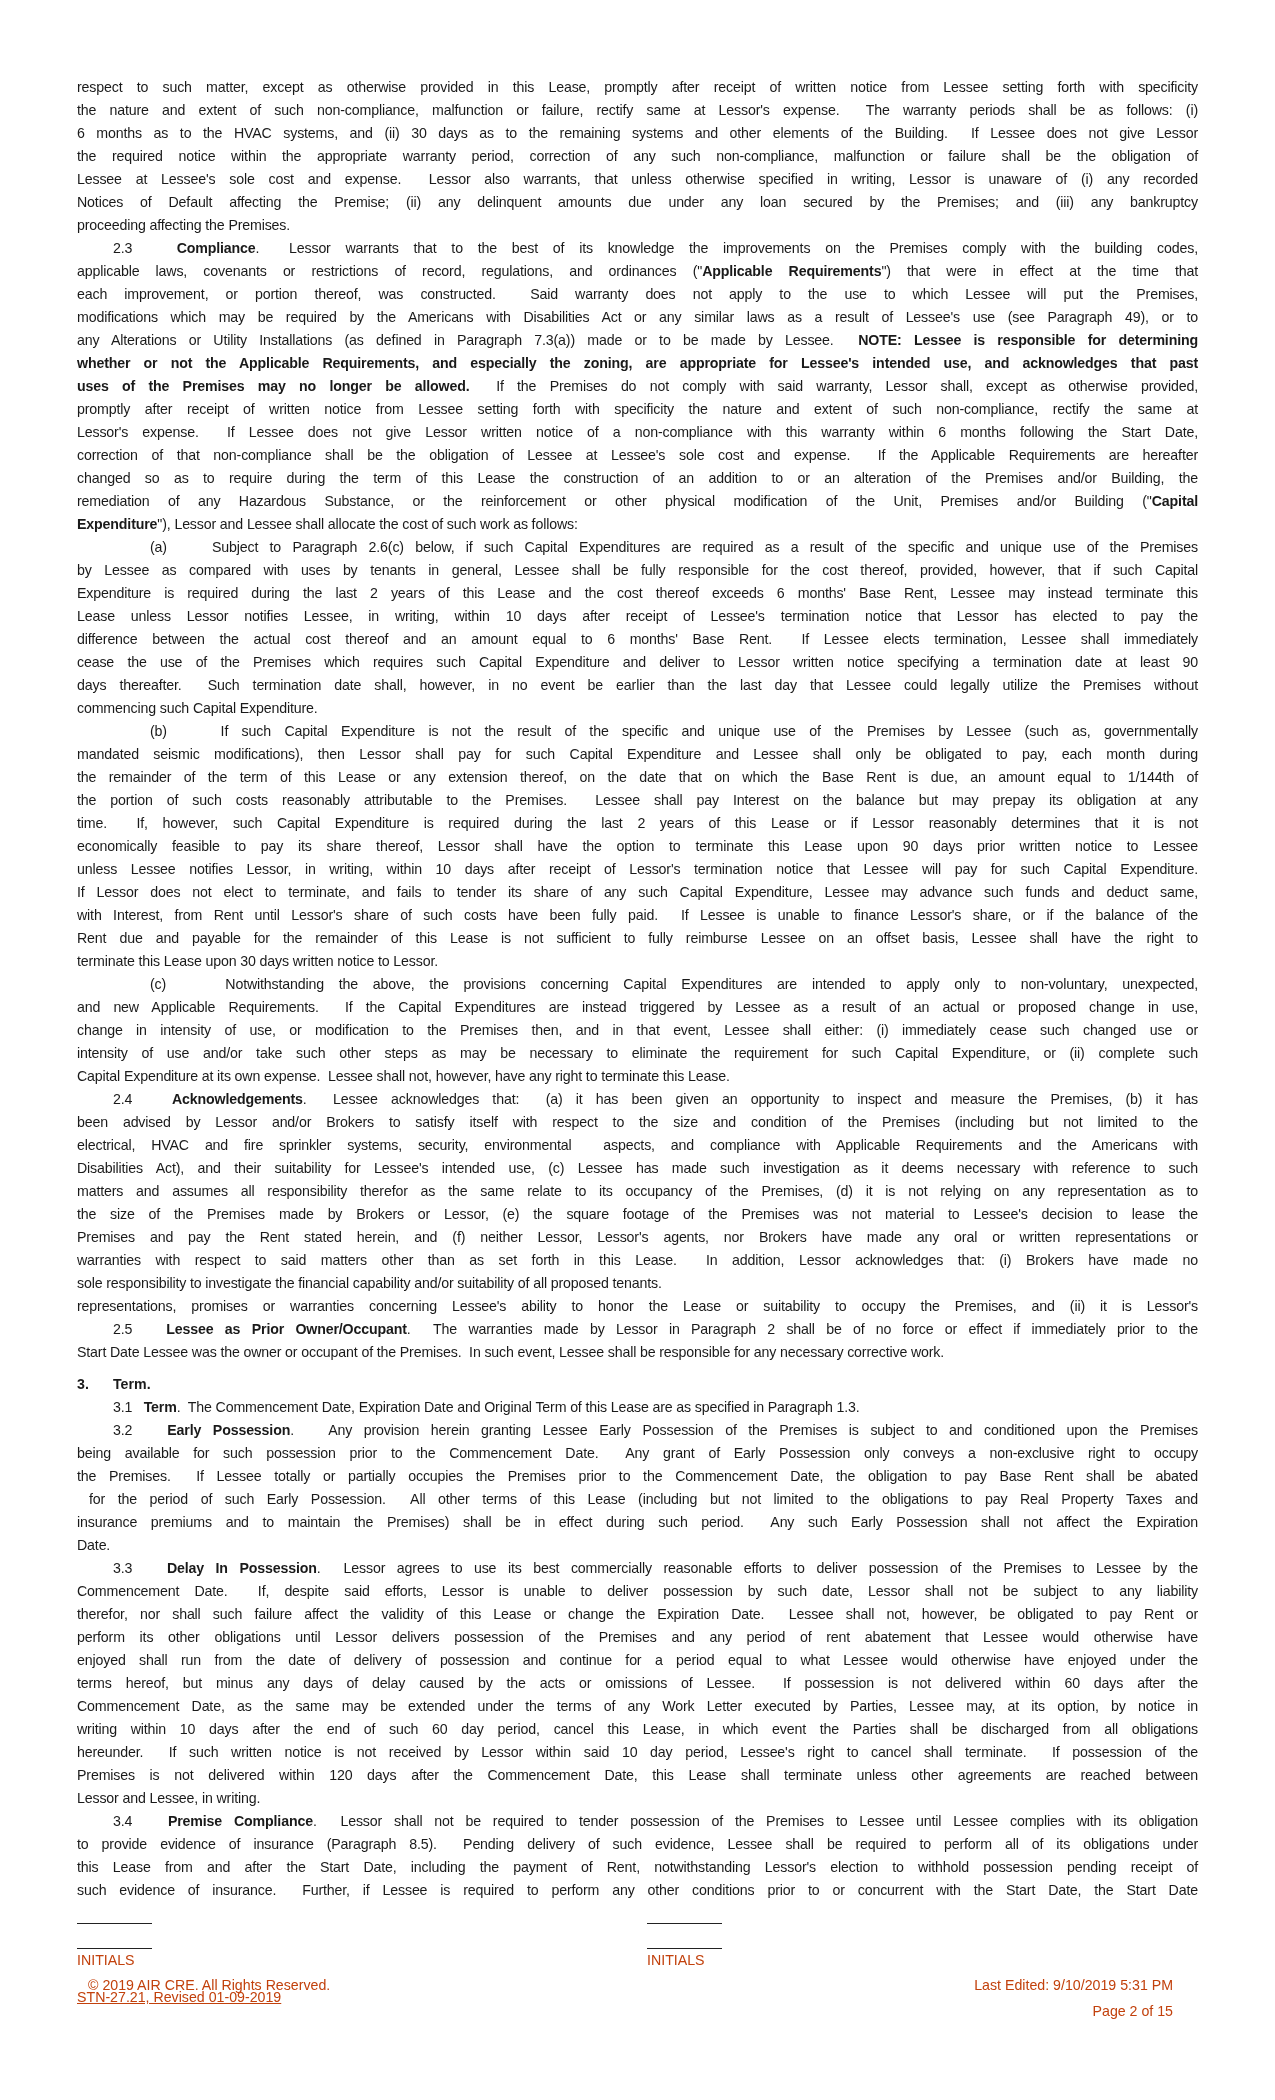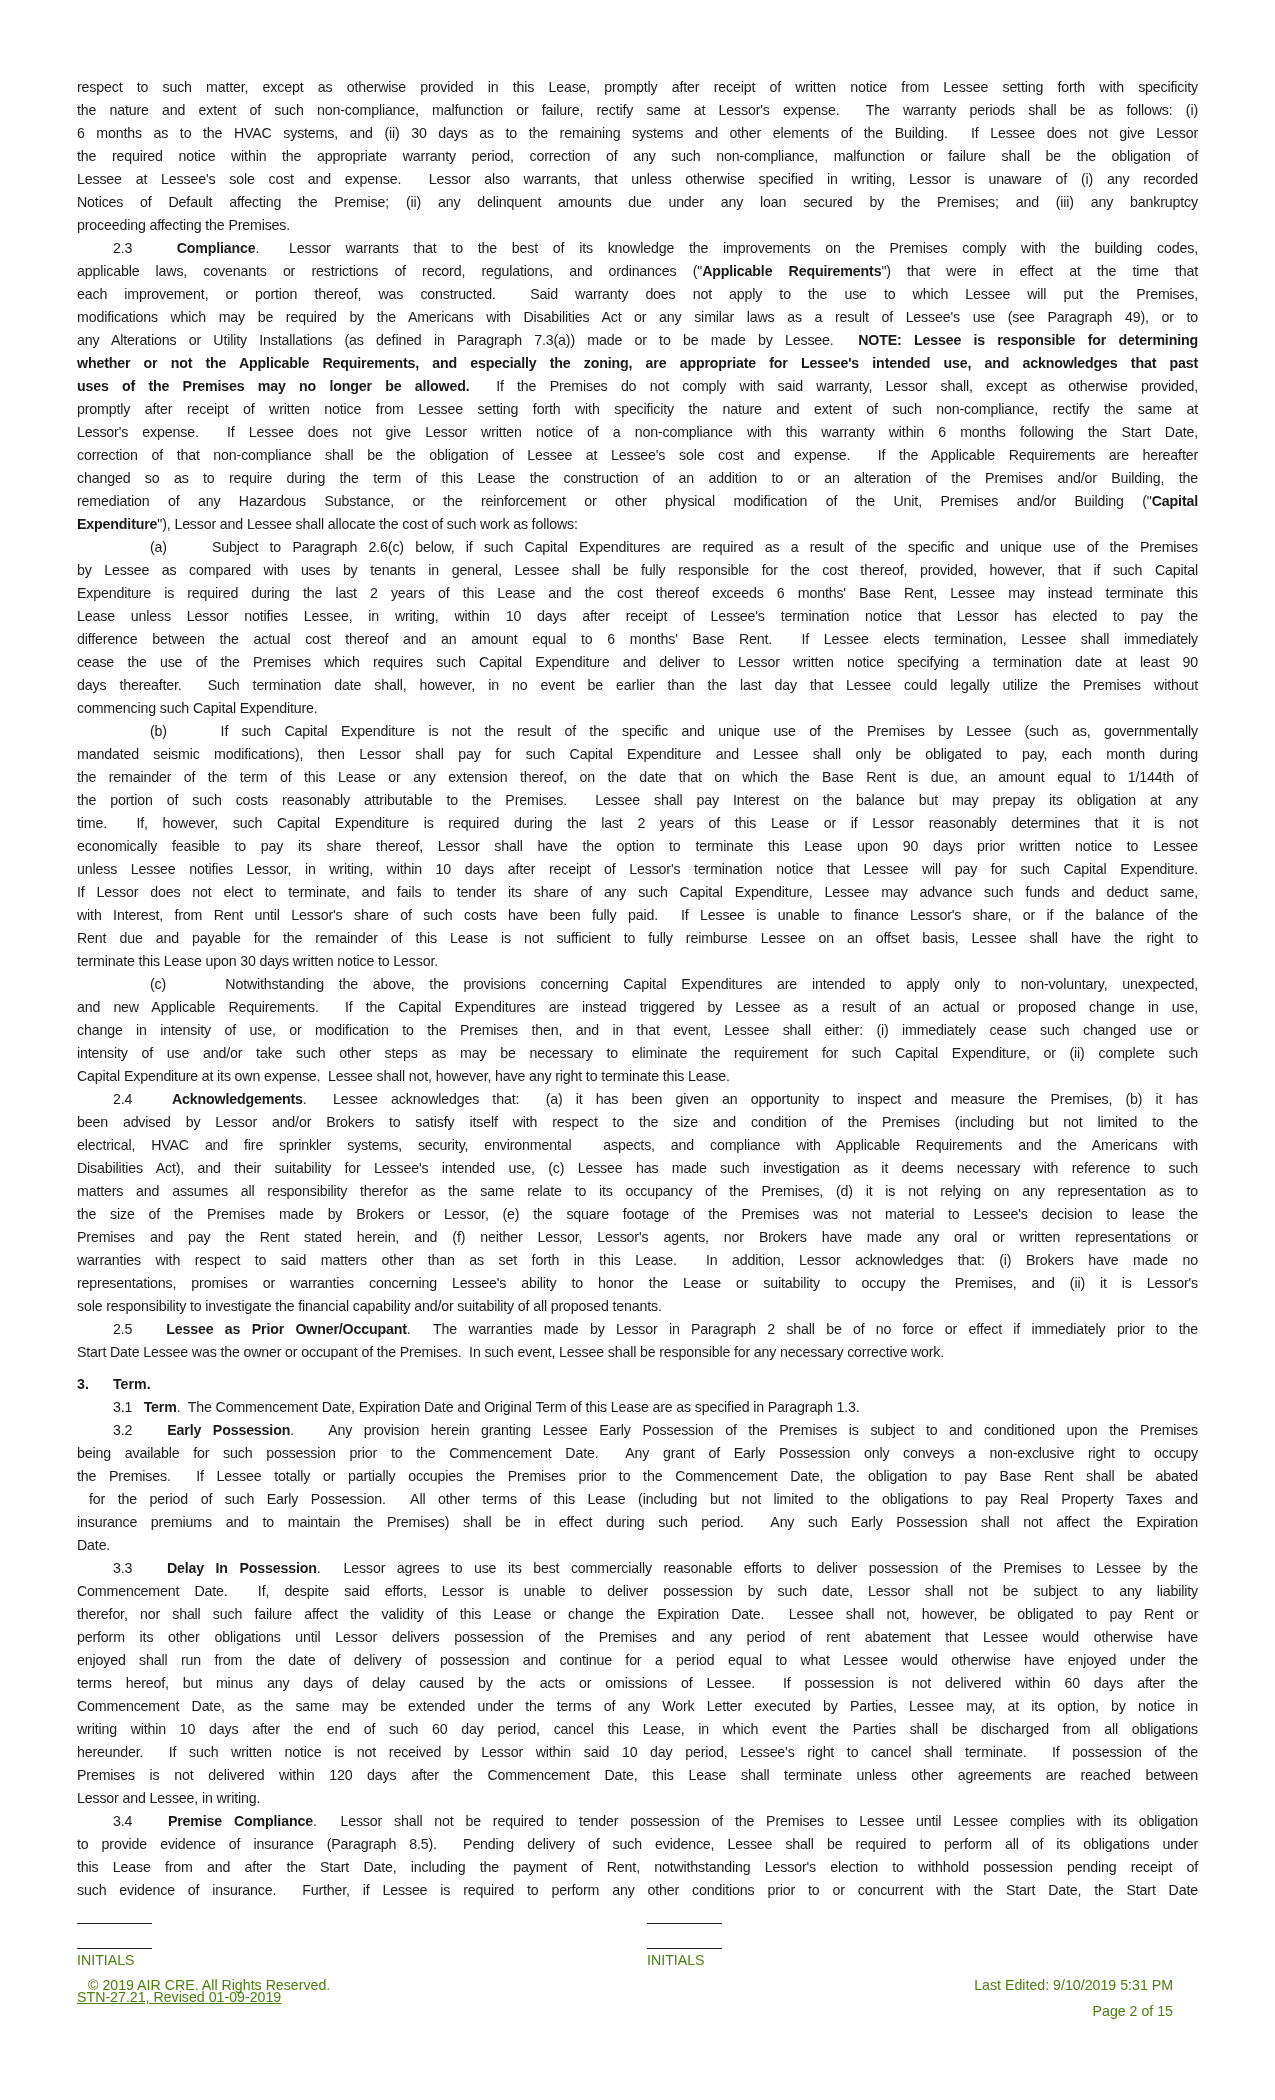--- a/index.html
+++ b/index.html
@@ -11,21 +11,21 @@
           text-align: justify; text-align-last: justify; letter-spacing: -0.15px; overflow: visible; }
   .line.last { text-align-last: left; }
   .line.ind1 { padding-left: 36px; }
   .line.ind2 { padding-left: 73px; }
   .line b { font-weight: bold; }
   .gap { height: 9px; }
   .sec-heading { display: flex; height: 23px; line-height: 23px; font-size: 14.2px; font-weight: bold; }
   .sec-heading .num { width: 36px; }
   .footer { position: absolute; left: 0; top: 0; width: 1275px; height: 2100px; pointer-events: none; }
   .fline { position: absolute; height: 1px; background: #222; width: 75px; }
-  .ftext { position: absolute; font-size: 14.2px; line-height: 18px; white-space: nowrap; color: #4d7c0f; }
+  .ftext { position: absolute; font-size: 14.2px; line-height: 18px; white-space: nowrap; color: #c2410c; }
   .ftext.right { text-align: right; margin-left: 20px; }
 </style>
 </head>
 <body>
 
 <div id="page">
   <div class="body-text">
     <div id="section2-container">
         <div>
           <div class="line"><span style="white-space: pre;">respect to such matter, except as otherwise provided in this Lease, promptly after receipt of written notice from Lessee setting forth with specificity</span></div>
@@ -83,22 +83,22 @@
         </div>
         <div>
           <div class="line ind1"><span style="white-space: pre;">2.4   </span><b style="white-space: pre;">Acknowledgements</b><span style="white-space: pre;">.  Lessee acknowledges that:  (a) it has been given an opportunity to inspect and measure the Premises, (b) it has</span></div>
           <div class="line"><span style="white-space: pre;">been advised by Lessor and/or Brokers to satisfy itself with respect to the size and condition of the Premises (including but not limited to the</span></div>
           <div class="line"><span style="white-space: pre;">electrical, HVAC and fire sprinkler systems, security, environmental  aspects, and compliance with Applicable Requirements and the Americans with</span></div>
           <div class="line"><span style="white-space: pre;">Disabilities Act), and their suitability for Lessee's intended use, (c) Lessee has made such investigation as it deems necessary with reference to such</span></div>
           <div class="line"><span style="white-space: pre;">matters and assumes all responsibility therefor as the same relate to its occupancy of the Premises, (d) it is not relying on any representation as to</span></div>
           <div class="line"><span style="white-space: pre;">the size of the Premises made by Brokers or Lessor, (e) the square footage of the Premises was not material to Lessee's decision to lease the</span></div>
           <div class="line"><span style="white-space: pre;">Premises and pay the Rent stated herein, and (f) neither Lessor, Lessor's agents, nor Brokers have made any oral or written representations or</span></div>
           <div class="line"><span style="white-space: pre;">warranties with respect to said matters other than as set forth in this Lease.  In addition, Lessor acknowledges that: (i) Brokers have made no</span></div>
+          <div class="line last"><span style="white-space: pre;">sole responsibility to investigate the financial capability and/or suitability of all proposed tenants.</span></div>
           <div class="line"><span style="white-space: pre;">representations, promises or warranties concerning Lessee's ability to honor the Lease or suitability to occupy the Premises, and (ii) it is Lessor's</span></div>
-          <div class="line last"><span style="white-space: pre;">sole responsibility to investigate the financial capability and/or suitability of all proposed tenants.</span></div>
         </div>
         <div>
           <div class="line ind1"><span style="white-space: pre;">2.5   </span><b style="white-space: pre;">Lessee as Prior Owner/Occupant</b><span style="white-space: pre;">.  The warranties made by Lessor in Paragraph 2 shall be of no force or effect if immediately prior to the</span></div>
           <div class="line last"><span style="white-space: pre;">Start Date Lessee was the owner or occupant of the Premises.  In such event, Lessee shall be responsible for any necessary corrective work.</span></div>
         </div>
       </div>
     <div class="gap"></div>
     <div class="sec-heading">
       <span class="num">3.</span>
       <span>Term.</span>

